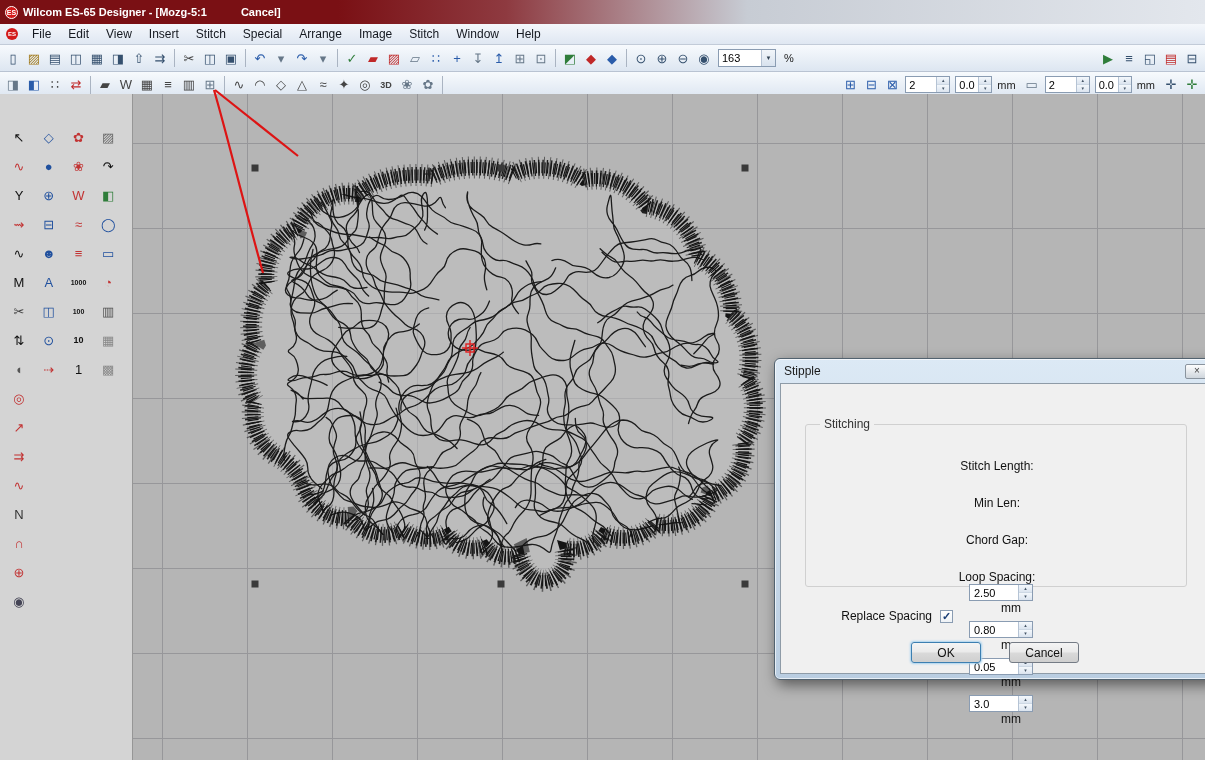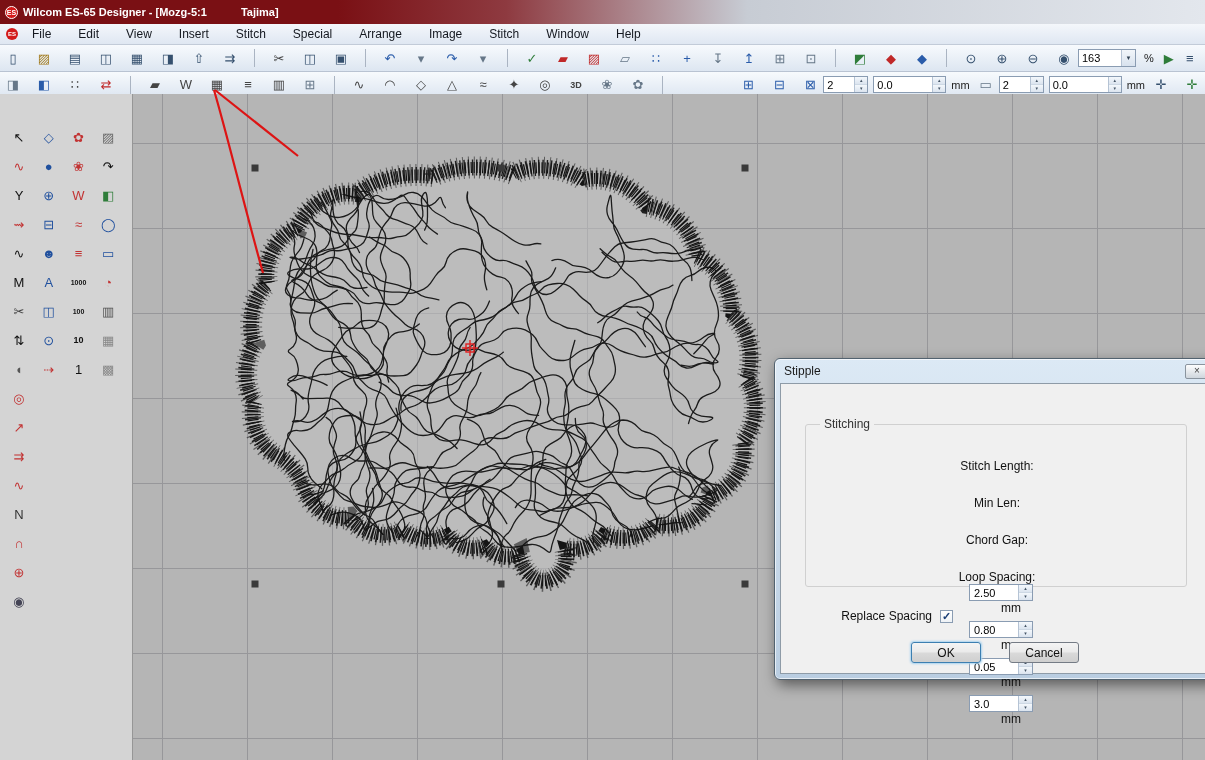--- a/index.html
+++ b/index.html
@@ -19,33 +19,33 @@
     background:linear-gradient(#f4f7fb,#dfe7f2); border-bottom:1px solid #c2cbd8; }
   .menu-badge { width:12px; height:12px; border-radius:50%; background:#d31a1a; color:#fff; font-size:6px; font-weight:bold;
     display:flex; align-items:center; justify-content:center; margin:0 6px 0 2px; }
   .menu-item { padding:2px 8px; color:#14181f; cursor:default; }
 
   
   .toolbar { display:flex; align-items:center; padding:0 3px; gap:1px;
     background:linear-gradient(#f7fafd,#dde6f1); border-bottom:1px solid #b9c3d2; }
   .tb1 { height:27px; }
   .tb2 { height:26px; }
-  .strip { display:flex; align-items:center; gap:11px; }
+  .strip { display:flex; align-items:center; gap:1px; }
   .tbtn { width:20px; height:20px; display:flex; align-items:center; justify-content:center;
     font-size:13px; border-radius:2px; cursor:default; }
   .sep { width:1px; height:18px; background:#aab4c2; margin:0 3px; }
   .combo { display:flex; align-items:center; background:#fff; border:1px solid #8a9cb2; height:18px; margin:0 3px; }
   .combo input { width:42px; border:0; outline:none; font-size:11px; padding:0 3px; font-family:"Liberation Sans",sans-serif; }
   .combo .drop { width:14px; height:100%; display:flex; align-items:center; justify-content:center;
     background:linear-gradient(#f2f6fa,#d8e2ee); border-left:1px solid #b5c3d4; font-size:6px; color:#345; }
   .pct { margin:0 4px; font-size:11px; color:#222; }
   .tb-right { margin-left:auto; display:flex; align-items:center; gap:1px; }
   .spinbox { display:flex; border:1px solid #8a9cb2; background:#fff; height:17px; margin:0 2px; }
   .spinbox input { width:30px; border:0; outline:none; font-size:11px; padding:0 3px; font-family:"Liberation Sans",sans-serif; }
-  .spinbox.wide input { width:58px; }
+  .spinbox.wide input { width:22px; }
   .spin { display:flex; flex-direction:column; width:13px; border-left:1px solid #b5c3d4; }
   .spin i { flex:1; font-style:normal; font-size:5px; line-height:7px; display:flex; align-items:center; justify-content:center;
     background:linear-gradient(#f4f8fc,#dbe4ef); color:#456; }
   .spin i:first-child { border-bottom:1px solid #cdd8e4; }
   .mm { font-size:11px; color:#222; margin:0 5px 0 2px; }
 
   
   .main { position:absolute; top:94px; left:0; right:0; bottom:0; display:flex; }
   .palette { width:133px; background:#d4d4d4; border-right:1px solid #969696; padding:32px 6px 0 7px;
     display:grid; grid-template-columns:repeat(4,1fr); grid-auto-rows:22px; row-gap:7px; align-content:start; }
@@ -99,21 +99,21 @@
   .btn.default { border-color:#3c7fb1; box-shadow:0 0 2px 1px #a8d2ef;text-align:center; }
 </style>
 </head>
 <body>
 
 <div class="window">
 
   <div class="titlebar">
     <span class="app-badge">ES</span>
     <span>Wilcom ES-65 Designer - [Mozg-5:1</span>
-    <span class="title-right">Tajima]</span>
+    <span class="title-right">Cancel]</span>
   </div>
 
   <div class="menubar">
     <span class="menu-badge">ES</span>
     <span class="strip" id="menu-items">
         <span class="menu-item">File</span>
         <span class="menu-item">Edit</span>
         <span class="menu-item">View</span>
         <span class="menu-item">Insert</span>
         <span class="menu-item">Stitch</span>

